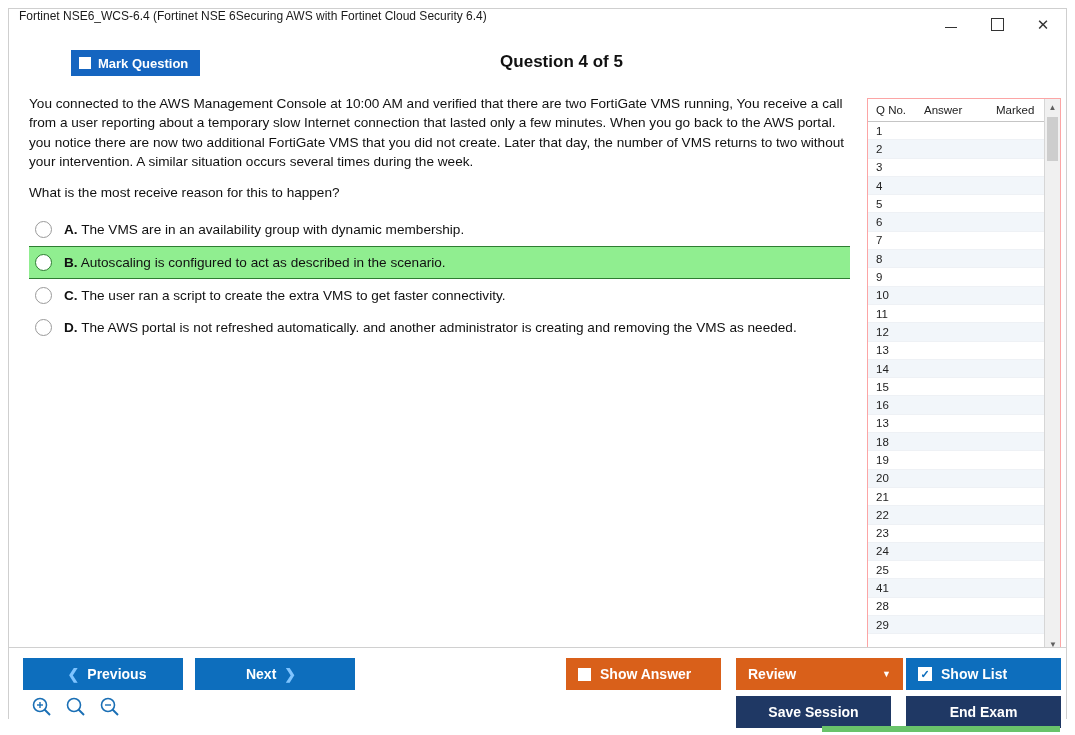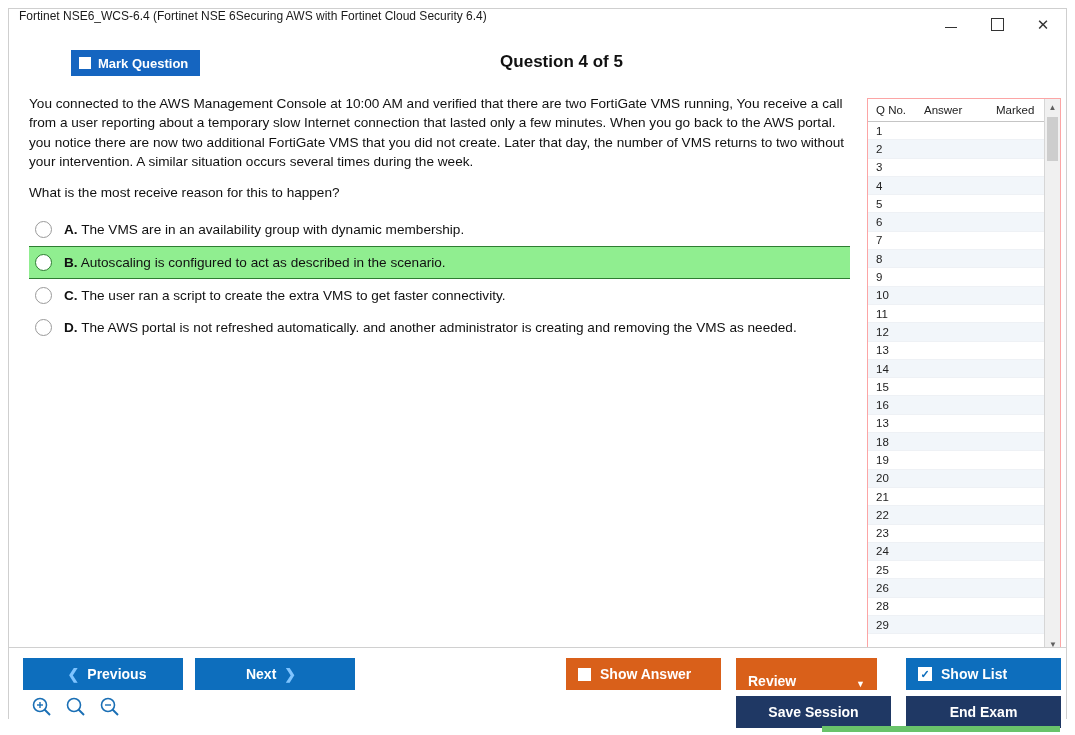--- a/index.html
+++ b/index.html
@@ -303,25 +303,24 @@
     left: 557px; top: 10px; width: 155px; height: 32px;
     background: #d9601a;
     justify-content: flex-start;
     padding-left: 12px;
   }
   .btn-show-answer .chk {
     width: 13px; height: 13px; background: #ffffff; margin-right: 9px;
     display: inline-block;
   }
   .btn-review {
-    left: 727px; top: 10px; width: 141px; height: 32px;
+    left: 727px; top: 10px; width: 167px; height: 32px;
     background: #d9601a;
     justify-content: flex-start;
     padding-left: 12px;
-    align-items: flex-end;
   }
   .btn-review .caret {
     position: absolute;
     right: 12px;
     font-size: 9px;
   }
   .btn-show-list {
     left: 897px; top: 10px; width: 155px; height: 32px;
     background: #0d6ebd;
     justify-content: flex-start;
@@ -548,21 +547,21 @@
               <div class="lr-no">24</div>
               <div class="lr-ans"></div>
               <div class="lr-mark"></div>
             </div>
             <div class="list-row">
               <div class="lr-no">25</div>
               <div class="lr-ans"></div>
               <div class="lr-mark"></div>
             </div>
             <div class="list-row">
-              <div class="lr-no">26</div>
+              <div class="lr-no">41</div>
               <div class="lr-ans"></div>
               <div class="lr-mark"></div>
             </div>
             <div class="list-row">
               <div class="lr-no">28</div>
               <div class="lr-ans"></div>
               <div class="lr-mark"></div>
             </div>
             <div class="list-row">
               <div class="lr-no">29</div>

